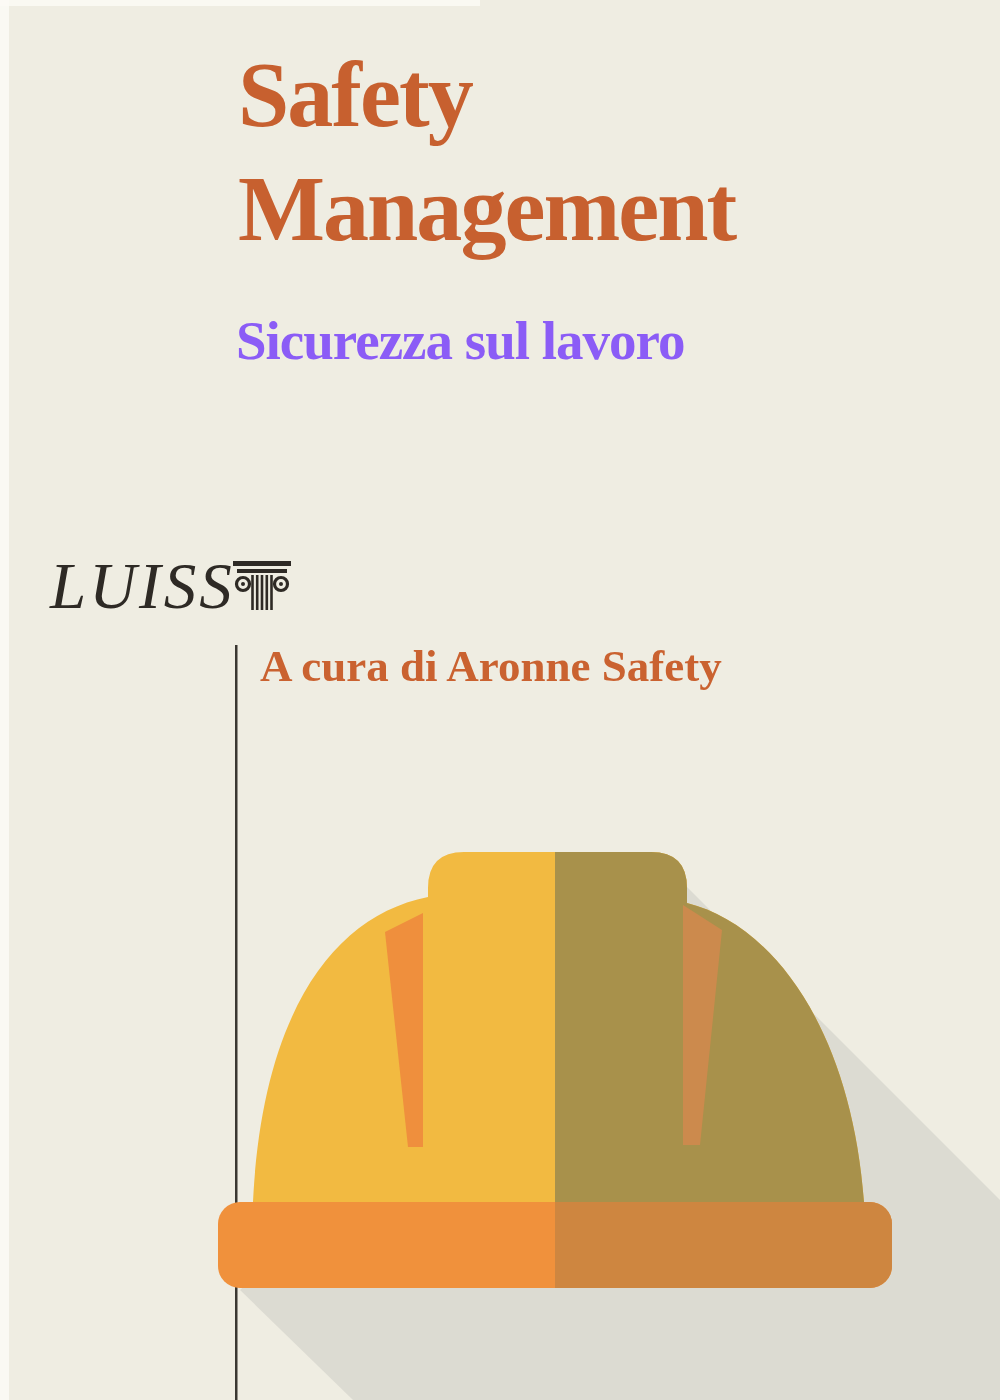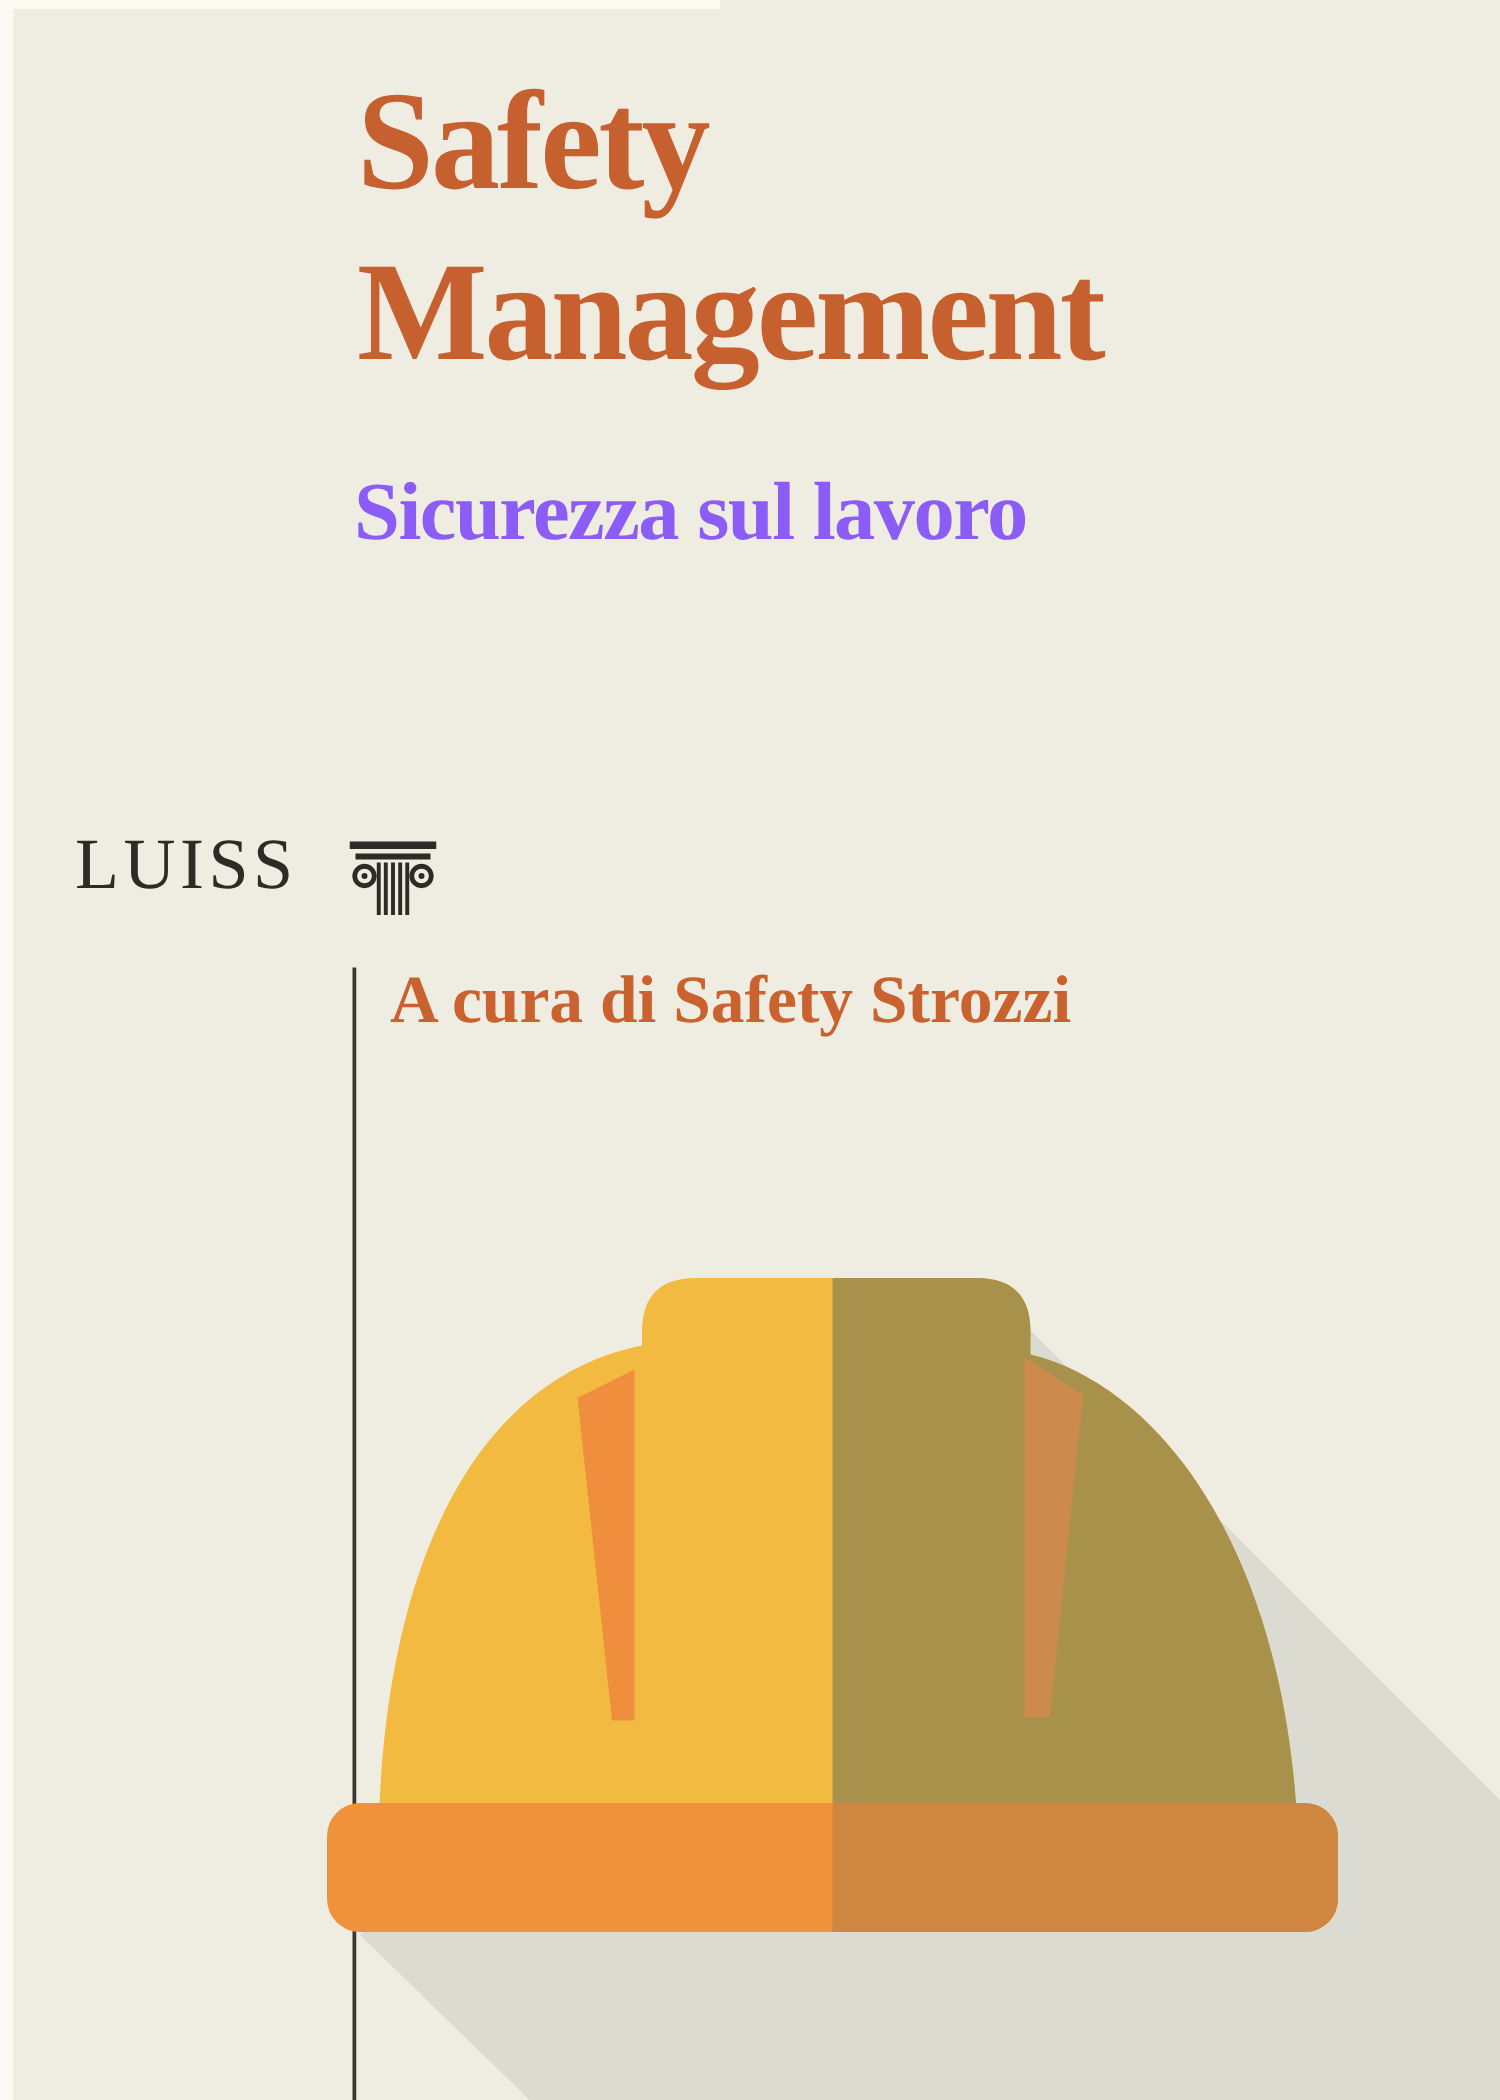--- a/index.html
+++ b/index.html
@@ -18,21 +18,21 @@
     transform:scaleX(.98);transform-origin:left top;
     white-space:nowrap;
   }
   .subtitle{
     position:absolute;left:236px;top:279px;
     font-size:55px;font-weight:bold;color:#8b5cf6;
     line-height:1.37;letter-spacing:-1px;white-space:nowrap;margin-top:24px;
   }
   .publisher{
     position:absolute;left:50px;top:549px;
-    font-size:48px;color:#2E2A25;letter-spacing:3px;white-space:nowrap;
+    font-size:65px;color:#2E2A25;letter-spacing:3px;white-space:nowrap;font-style:italic;
   }
   .column-icon{position:absolute;left:233px;top:560px;width:58px;height:52px;}
   .editor{
     position:absolute;left:260px;top:640px;
     font-size:45px;font-weight:bold;color:#CA6230;
     letter-spacing:0;white-space:nowrap;
   }
   .art{position:absolute;left:0;top:0;width:1000px;height:1400px;}
 </style>
 </head>
@@ -62,21 +62,21 @@
     <g stroke-width="2.6" stroke="#2E2A25">
       <line x1="19.5" y1="15" x2="19.5" y2="50"></line>
       <line x1="24.2" y1="15" x2="24.2" y2="50"></line>
       <line x1="29.0" y1="15" x2="29.0" y2="50"></line>
       <line x1="33.8" y1="15" x2="33.8" y2="50"></line>
       <line x1="38.5" y1="15" x2="38.5" y2="50"></line>
     </g>
   </g>
 </svg>
 
-<div class="editor">A cura di Safety Strozzi</div>
+<div class="editor">A cura di Aronne Safety</div>
 
 <svg class="art" viewBox="0 0 1000 1400" xmlns="http://www.w3.org/2000/svg">
   <defs>
     <clipPath id="rightHalf">
         <rect x="555" y="0" width="445" height="1400"></rect>
       </clipPath>
   </defs>
 
   <path d="M687,887 L1000,1200 L1000,1400 L353,1400 L240,1290 Z" fill="#DCDBD2"></path>
 

